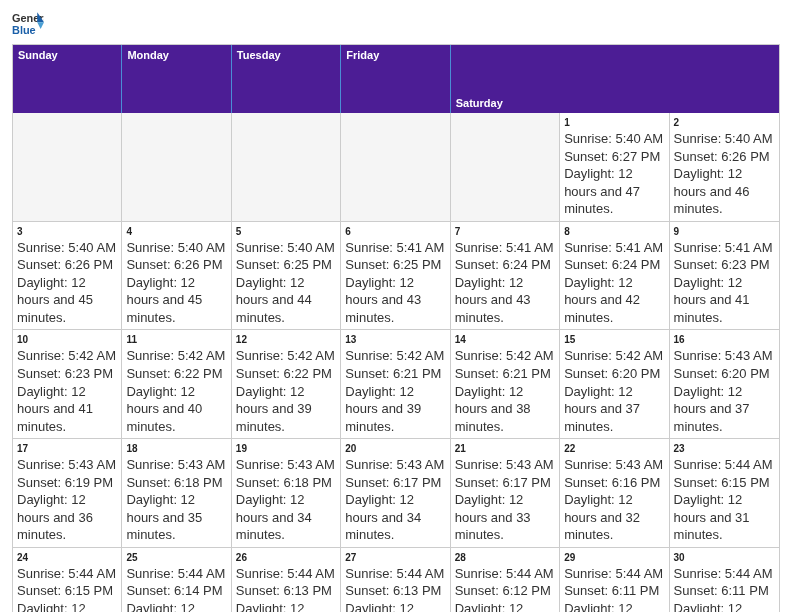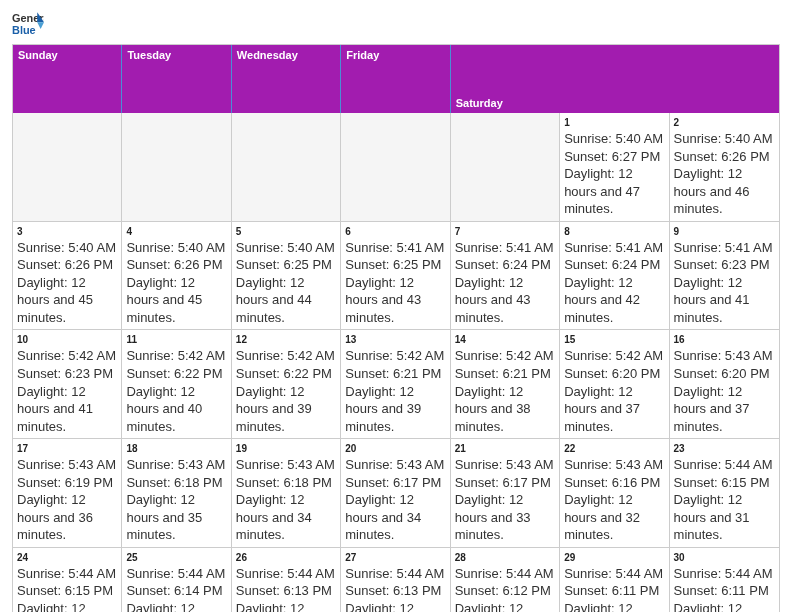--- a/index.html
+++ b/index.html
@@ -47,21 +47,21 @@
     }
     .calendar {
       flex: 1;
       display: flex;
       flex-direction: column;
       border: 1px solid #ccc;
     }
     .cal-header {
       display: grid;
       grid-template-columns: repeat(7, 1fr);
-      background: #a21caf;
+      background: #4c1d95;
     }
     .cal-header-cell {
       color: #fff;
       font-size: 11px;
       font-weight: bold;
       padding: 4px 5px;
       text-align: left;
       border-right: 1px solid #4a8dd5;
     }
     .cal-header-cell:last-child { border-right: none; margin-top: 48px; }
@@ -116,22 +116,22 @@
     </div>
     <div class="title-block">
       <div class="month-year"></div>
       <div class="location"></div>
     </div>
   </div>
 
   <div class="calendar">
     <div class="cal-header">
     <div class="cal-header-cell">Sunday</div>
+        <div class="cal-header-cell">Monday</div>
         <div class="cal-header-cell">Tuesday</div>
-        <div class="cal-header-cell">Wednesday</div>
         <div class="cal-header-cell">Friday</div>
         <div class="cal-header-cell">Saturday</div>
       </div>
     <div class="cal-body">
     <div class="cal-row">
           <div class="cal-cell empty"></div>
           <div class="cal-cell empty"></div>
           <div class="cal-cell empty"></div>
           <div class="cal-cell empty"></div>
           <div class="cal-cell empty"></div>

